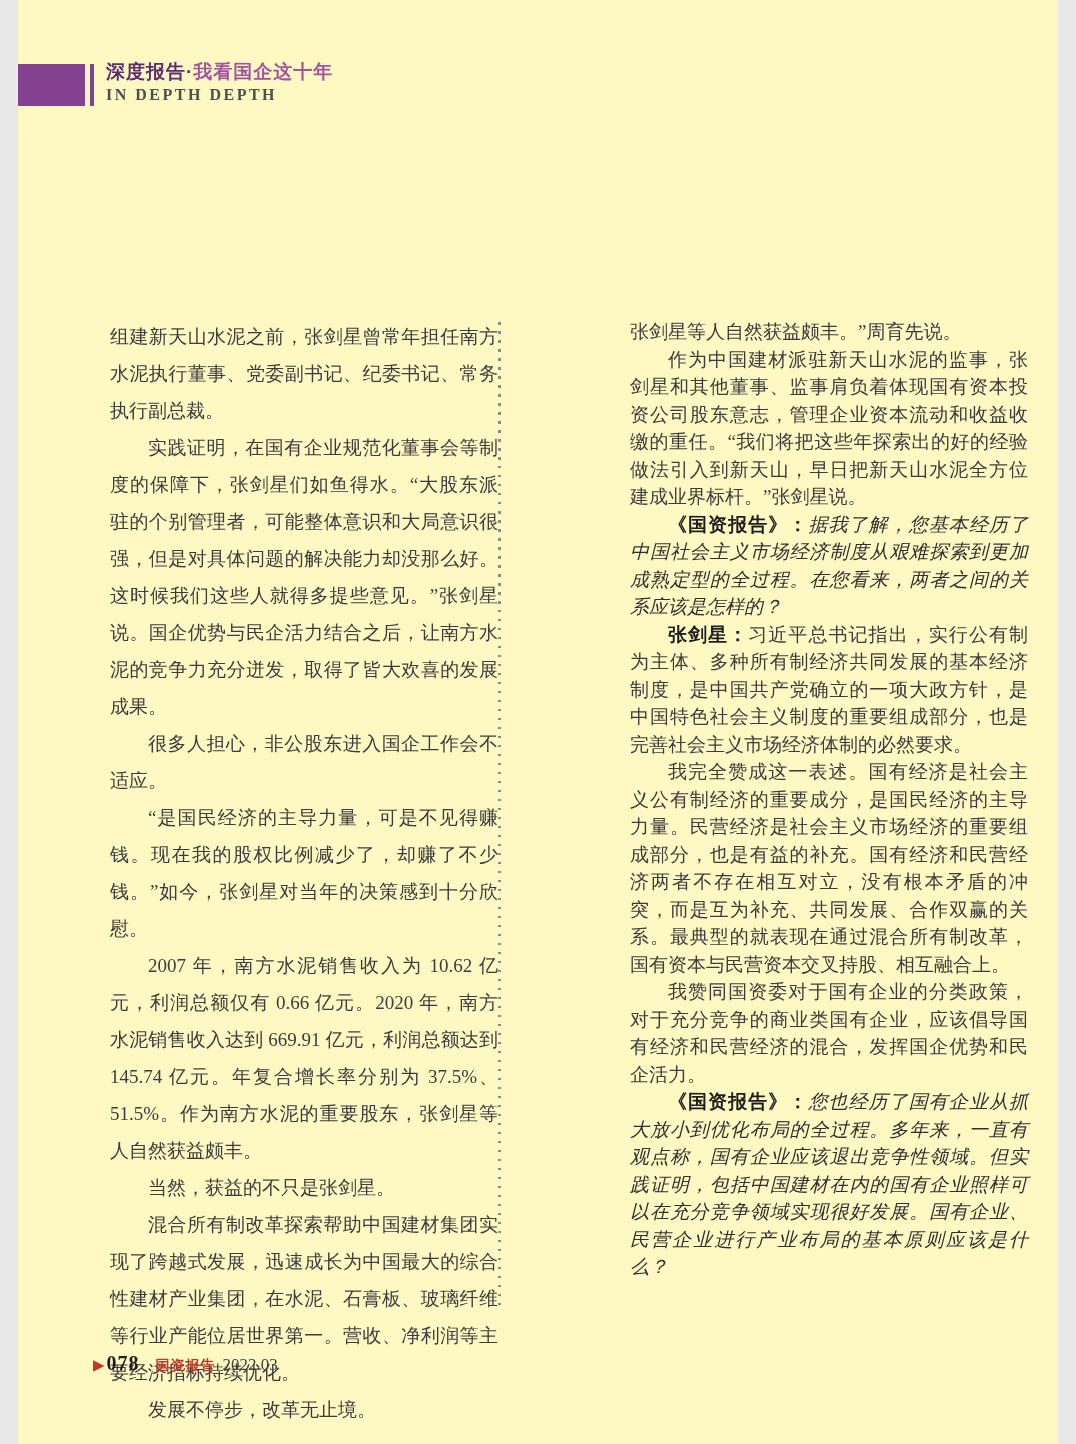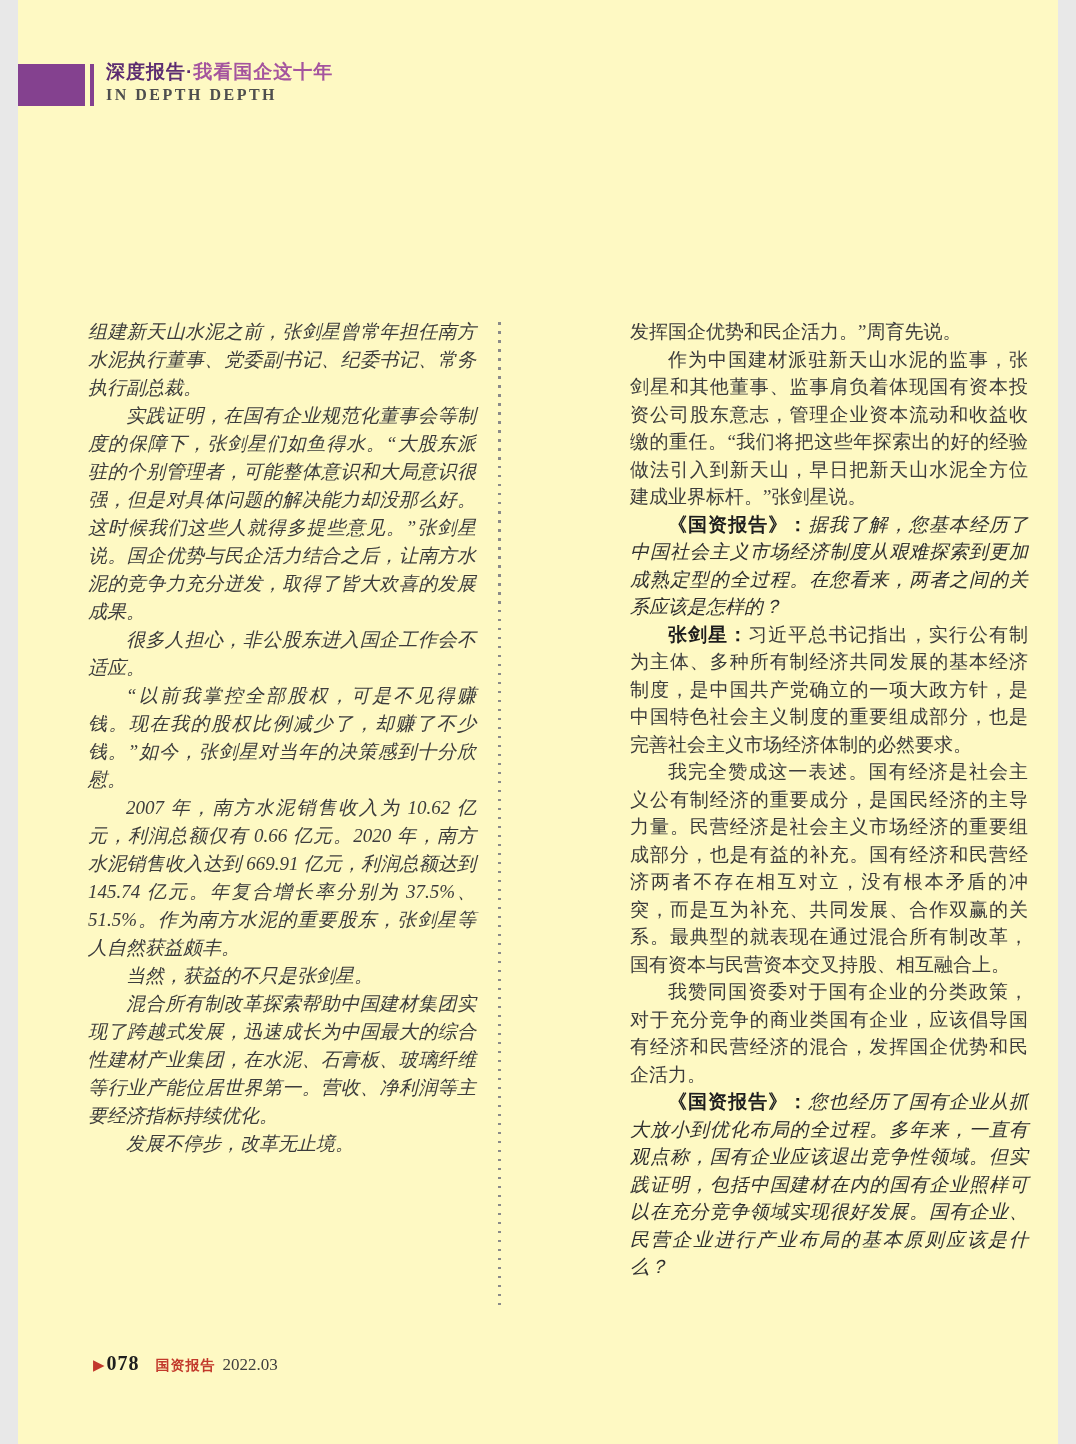--- a/index.html
+++ b/index.html
@@ -51,21 +51,21 @@
   }
 
   
   .col {
     position: absolute;
     top: 318px;
     text-align: justify;
     color: #3C3C3C;
     font-size: 19px;
   }
-  .col-left  { left: 70px;  width: 388px; line-height: 28px; font-style: italic; }
+  .col-left  { left: 92px;  width: 388px; line-height: 37px; }
   .col-right { left: 612px; width: 398px; line-height: 27.5px; }
 
   .divider {
     position: absolute;
     left: 480px; top: 322px;
     width: 3px; height: 988px;
     background-image: repeating-linear-gradient(
       to bottom, #8a8a8a 0px, #8a8a8a 2.5px, transparent 2.5px, transparent 9px);
   }
 
@@ -128,31 +128,31 @@
       <div class="title-cn"><span>深度报告·</span><span class="highlight">我看国企这十年</span></div>
       <div class="title-en">IN DEPTH DEPTH</div>
     </div>
   </header>
 
   <main>
     <section class="col col-left" id="left-col">
         <p class="para body no-indent"><span>组建新天山水泥之前，张剑星曾常年担任南方水泥执行董事、党委副书记、纪委书记、常务执行副总裁。</span></p>
         <p class="para body"><span>实践证明，在国有企业规范化董事会等制度的保障下，张剑星们如鱼得水。“大股东派驻的个别管理者，可能整体意识和大局意识很强，但是对具体问题的解决能力却没那么好。这时候我们这些人就得多提些意见。”张剑星说。国企优势与民企活力结合之后，让南方水泥的竞争力充分迸发，取得了皆大欢喜的发展成果。</span></p>
         <p class="para body"><span>很多人担心，非公股东进入国企工作会不适应。</span></p>
-        <p class="para body"><span>“以前我掌控全部股权，可是不见得赚钱。现在我的股权比例减少了，却赚了不少钱。”如今，张剑星对当年的决策感到十分欣慰。</span></p>
+        <p class="para body"><span>“是国民经济的主导力量，可是不见得赚钱。现在我的股权比例减少了，却赚了不少钱。”如今，张剑星对当年的决策感到十分欣慰。</span></p>
         <p class="para body"><span>2007 年，南方水泥销售收入为 10.62 亿元，利润总额仅有 0.66 亿元。2020 年，南方水泥销售收入达到 669.91 亿元，利润总额达到 145.74 亿元。年复合增长率分别为 37.5%、51.5%。作为南方水泥的重要股东，张剑星等人自然获益颇丰。</span></p>
         <p class="para body"><span>当然，获益的不只是张剑星。</span></p>
         <p class="para body"><span>混合所有制改革探索帮助中国建材集团实现了跨越式发展，迅速成长为中国最大的综合性建材产业集团，在水泥、石膏板、玻璃纤维等行业产能位居世界第一。营收、净利润等主要经济指标持续优化。</span></p>
         <p class="para body"><span>发展不停步，改革无止境。</span></p>
       </section>
 
     <div class="divider"></div>
 
     <section class="col col-right" id="right-col">
-        <p class="para body no-indent"><span>发挥国企优势和民企活力。”周育先说。</span></p>
+        <p class="para body no-indent"><span>张剑星等人自然获益颇丰。”周育先说。</span></p>
         <p class="para body"><span>作为中国建材派驻新天山水泥的监事，张剑星和其他董事、监事肩负着体现国有资本投资公司股东意志，管理企业资本流动和收益收缴的重任。“我们将把这些年探索出的好的经验做法引入到新天山，早日把新天山水泥全方位建成业界标杆。”张剑星说。</span></p>
         <p class="para question"><strong class="plabel">《国资报告》：</strong><span>据我了解，您基本经历了中国社会主义市场经济制度从艰难探索到更加成熟定型的全过程。在您看来，两者之间的关系应该是怎样的？</span></p>
         <p class="para answer"><strong class="plabel">张剑星：</strong><span>习近平总书记指出，实行公有制为主体、多种所有制经济共同发展的基本经济制度，是中国共产党确立的一项大政方针，是中国特色社会主义制度的重要组成部分，也是完善社会主义市场经济体制的必然要求。</span></p>
         <p class="para body"><span>我完全赞成这一表述。国有经济是社会主义公有制经济的重要成分，是国民经济的主导力量。民营经济是社会主义市场经济的重要组成部分，也是有益的补充。国有经济和民营经济两者不存在相互对立，没有根本矛盾的冲突，而是互为补充、共同发展、合作双赢的关系。最典型的就表现在通过混合所有制改革，国有资本与民营资本交叉持股、相互融合上。</span></p>
         <p class="para body"><span>我赞同国资委对于国有企业的分类政策，对于充分竞争的商业类国有企业，应该倡导国有经济和民营经济的混合，发挥国企优势和民企活力。</span></p>
         <p class="para question"><strong class="plabel">《国资报告》：</strong><span>您也经历了国有企业从抓大放小到优化布局的全过程。多年来，一直有观点称，国有企业应该退出竞争性领域。但实践证明，包括中国建材在内的国有企业照样可以在充分竞争领域实现很好发展。国有企业、民营企业进行产业布局的基本原则应该是什么？</span></p>
       </section>
   </main>
 
   <footer class="footer">

